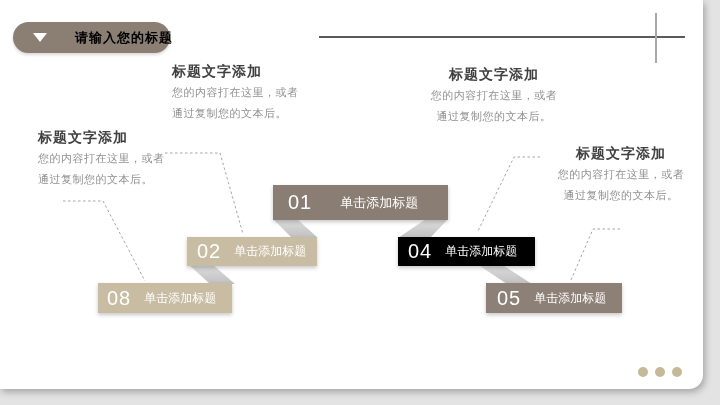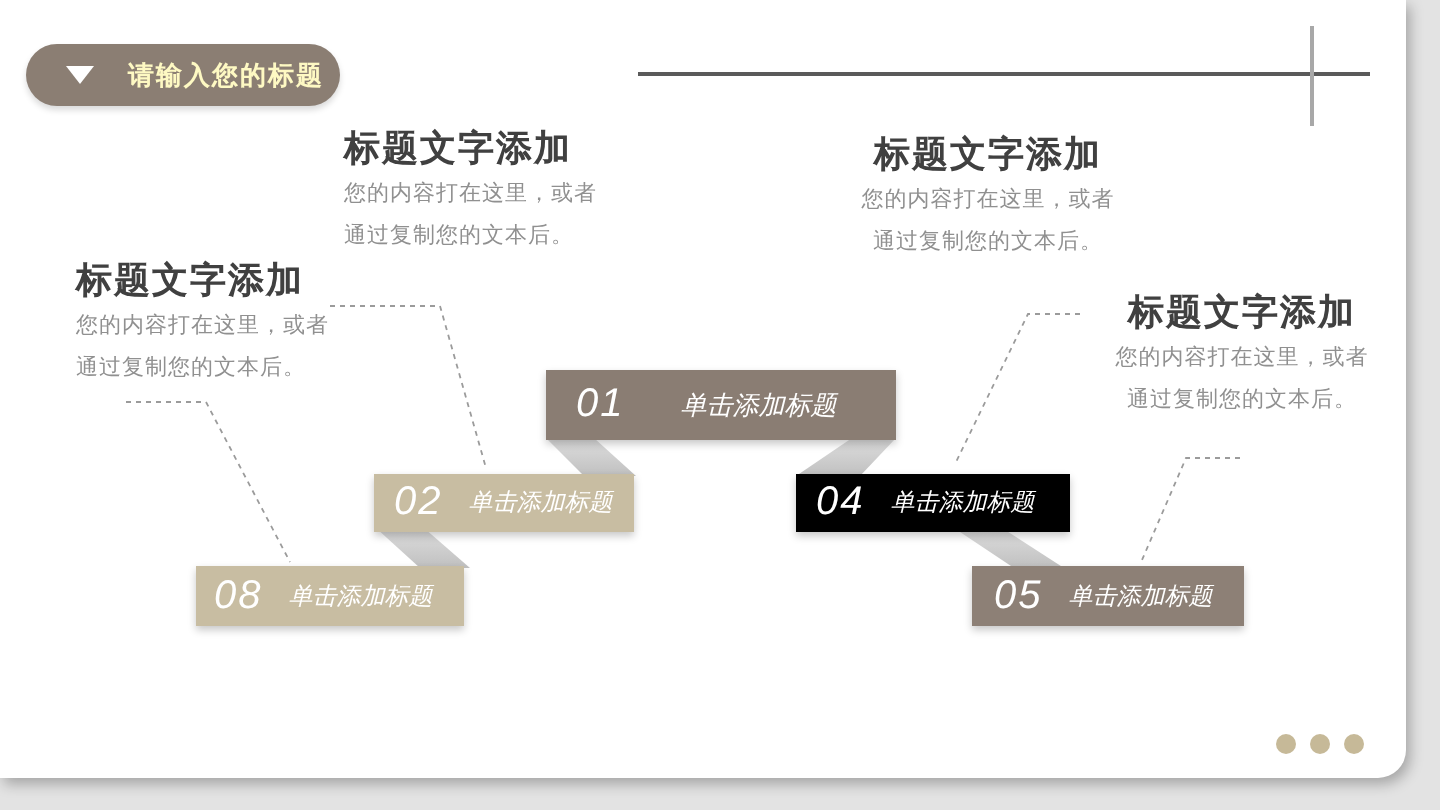--- a/index.html
+++ b/index.html
@@ -26,44 +26,44 @@
     display:flex; align-items:center; z-index:3;
     box-shadow:0 2px 3px rgba(0,0,0,0.15);
     cursor:pointer;
   }
   .banner .tri {
     width:0; height:0; margin-left:20px;
     border-left:7px solid transparent; border-right:7px solid transparent;
     border-top:9px solid #ffffff;
   }
   .banner .banner-label {
-    color:#fef9c3; font-size:13px; font-weight:bold; letter-spacing:1px;
-    margin-left:17px; white-space:nowrap;
+    color:#000000; font-size:13px; font-weight:bold; letter-spacing:1px;
+    margin-left:28px; white-space:nowrap;
   }
 
   
   .hline { position:absolute; left:319px; top:36px; width:366px; height:2px; background:#5a5a5a; z-index:2; }
   .vline { position:absolute; left:655px; top:13px; width:2px; height:50px; background:#a8a8a8; z-index:2; }
 
   
   .tblock { position:absolute; z-index:3; cursor:pointer; }
-  .tb-title { font-size:18px; font-weight:600; color:#404040; letter-spacing:1px; line-height:1.25; }
+  .tb-title { font-size:14px; font-weight:600; color:#404040; letter-spacing:1px; line-height:1.25; }
   .tb-desc  { font-size:11px; color:#909090; line-height:21px; margin-top:1px; letter-spacing:0.5px; }
   .tb1 { left:38px;  top:129px; text-align:left; }
   .tb2 { left:172px; top:63px;  text-align:left; }
   .tb3 { left:414px; top:66px;  width:160px; text-align:center; }
   .tb4 { left:541px; top:145px; width:160px; text-align:center; }
 
   
   svg.overlay { position:absolute; left:0; top:0; z-index:1; pointer-events:none; }
 
   
   .step {
     position:absolute; display:flex; align-items:center; z-index:2;
-    color:#ffffff; box-shadow:0 2px 4px rgba(0,0,0,0.22); cursor:pointer;font-style:italic;
+    color:#ffffff; box-shadow:0 2px 4px rgba(0,0,0,0.22); cursor:pointer;
   }
   .step .num { font-weight:400; letter-spacing:1px; }
   .step .lbl { white-space:nowrap; }
   .step1 { left:273px; top:185px; width:175px; height:35px; background:#8a7d73;
            padding-left:15px; }
   .step1 .num { font-size:20px; }
   .step1 .lbl { font-size:13px; margin-left:28px; }
   .step2 { left:187px; top:237px; width:130px; height:29px; background:#c8bda2; padding-left:10px; }
   .step3 { left:98px;  top:283px; width:134px; height:30px; background:#c8bda2; padding-left:9px; }
   .step4 { left:398px; top:237px; width:137px; height:29px; background:#000000; padding-left:10px; }

